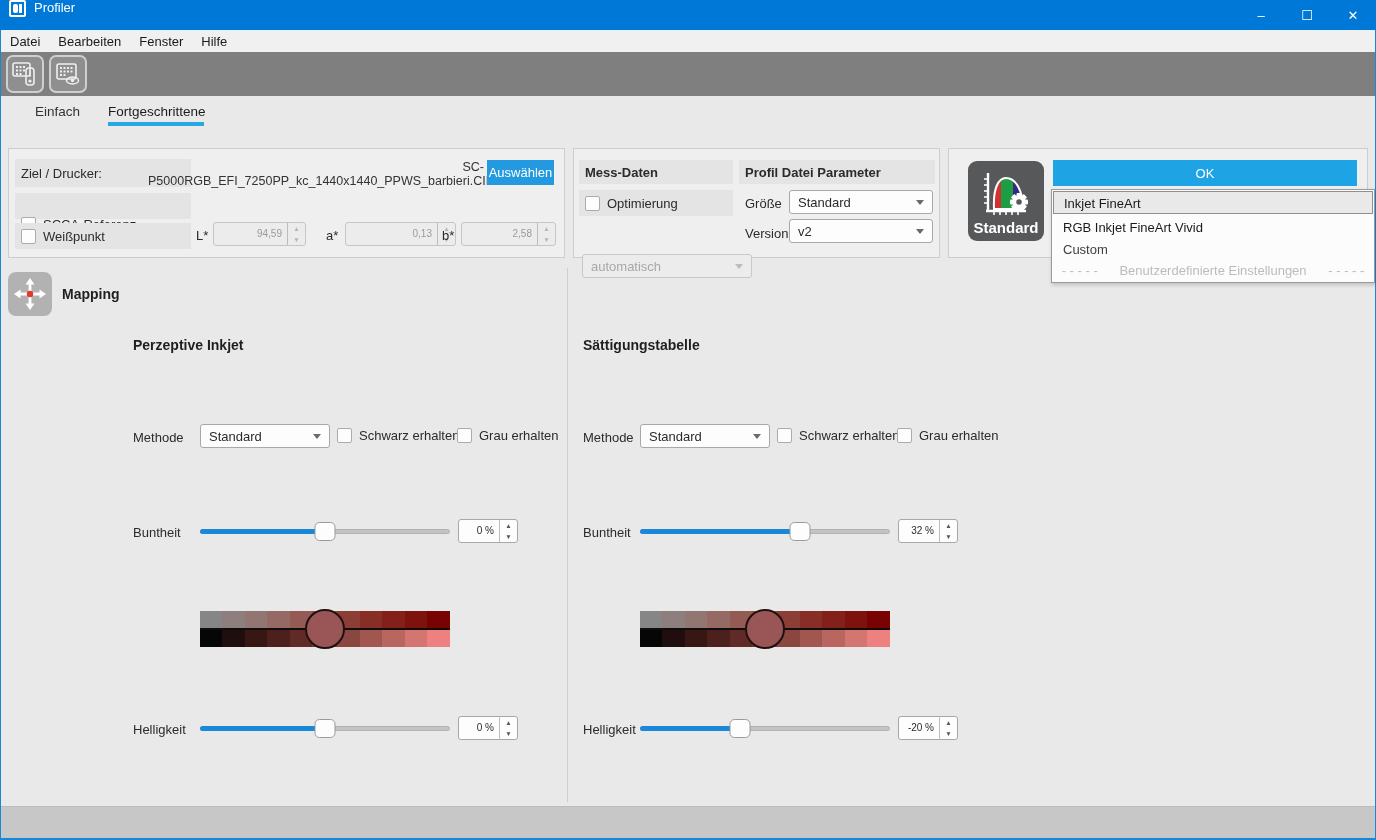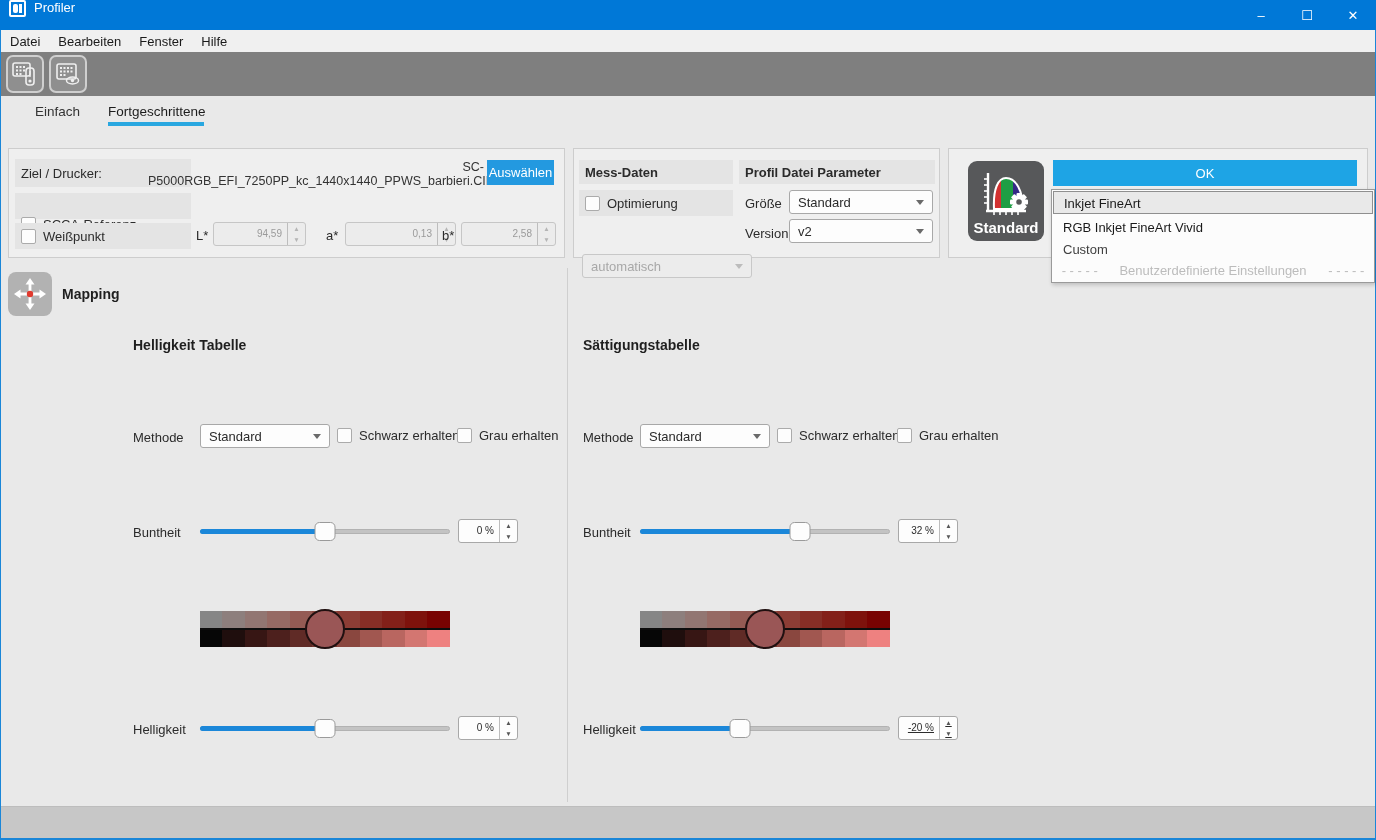--- a/index.html
+++ b/index.html
@@ -290,21 +290,21 @@
         <path d="M17,33 L21.5,26.5 L12.5,26.5 Z"></path>
         <path d="M1,17 L7.5,12.5 L7.5,21.5 Z"></path>
         <path d="M33,17 L26.5,12.5 L26.5,21.5 Z"></path>
       </g>
       <circle cx="17" cy="17" r="3.2" fill="#e03a2f"></circle>
     </svg>
   </div>
   <div class="colhead" style="left:62px;top:286px;">Mapping</div>
   <div class="divider-v"></div>
 
-  <div class="colhead" style="left:133px;top:337px;">Helligkeit Tabelle</div>
+  <div class="colhead" style="left:133px;top:337px;">Perzeptive Inkjet</div>
   <div class="plain-label" style="left:133px;top:430px;">Methode</div>
   <div class="dropdown" style="left:200px;top:424px;width:130px;">
     <span>Standard</span>
     <span class="dd-caret"></span>
   </div>
   <div class="checkrow" style="left:337px;top:428px;">
     <span class="checkbox"></span>
     <span>Schwarz erhalten</span>
   </div>
   <div class="checkrow" style="left:457px;top:428px;">
@@ -382,21 +382,21 @@
     <div class="grad-line"></div>
     <div class="grad-knob" style="background: rgb(154, 86, 86);"></div>
   </div>
 
   <div class="plain-label" style="left:583px;top:722px;">Helligkeit</div>
   <div class="slider" style="left:640px;top:718px;width:250px;">
     <div class="track"></div>
     <div class="fill" style="width: 40%;"></div>
     <div class="thumb" style="left: 40%;"></div>
   </div>
-  <div class="spin" style="left:898px;top:716px;width:60px;text-decoration:underline;">
+  <div class="spin" style="left:898px;top:716px;width:60px;">
     <span class="spin-val">-20 %</span>
     <span class="spin-btns">
         <span class="spin-up">▲</span>
         <span class="spin-dn">▼</span>
       </span>
   </div>
 
   <div class="statusbar"></div>
   <div class="wborder-l"></div>
   <div class="wborder-r"></div>

